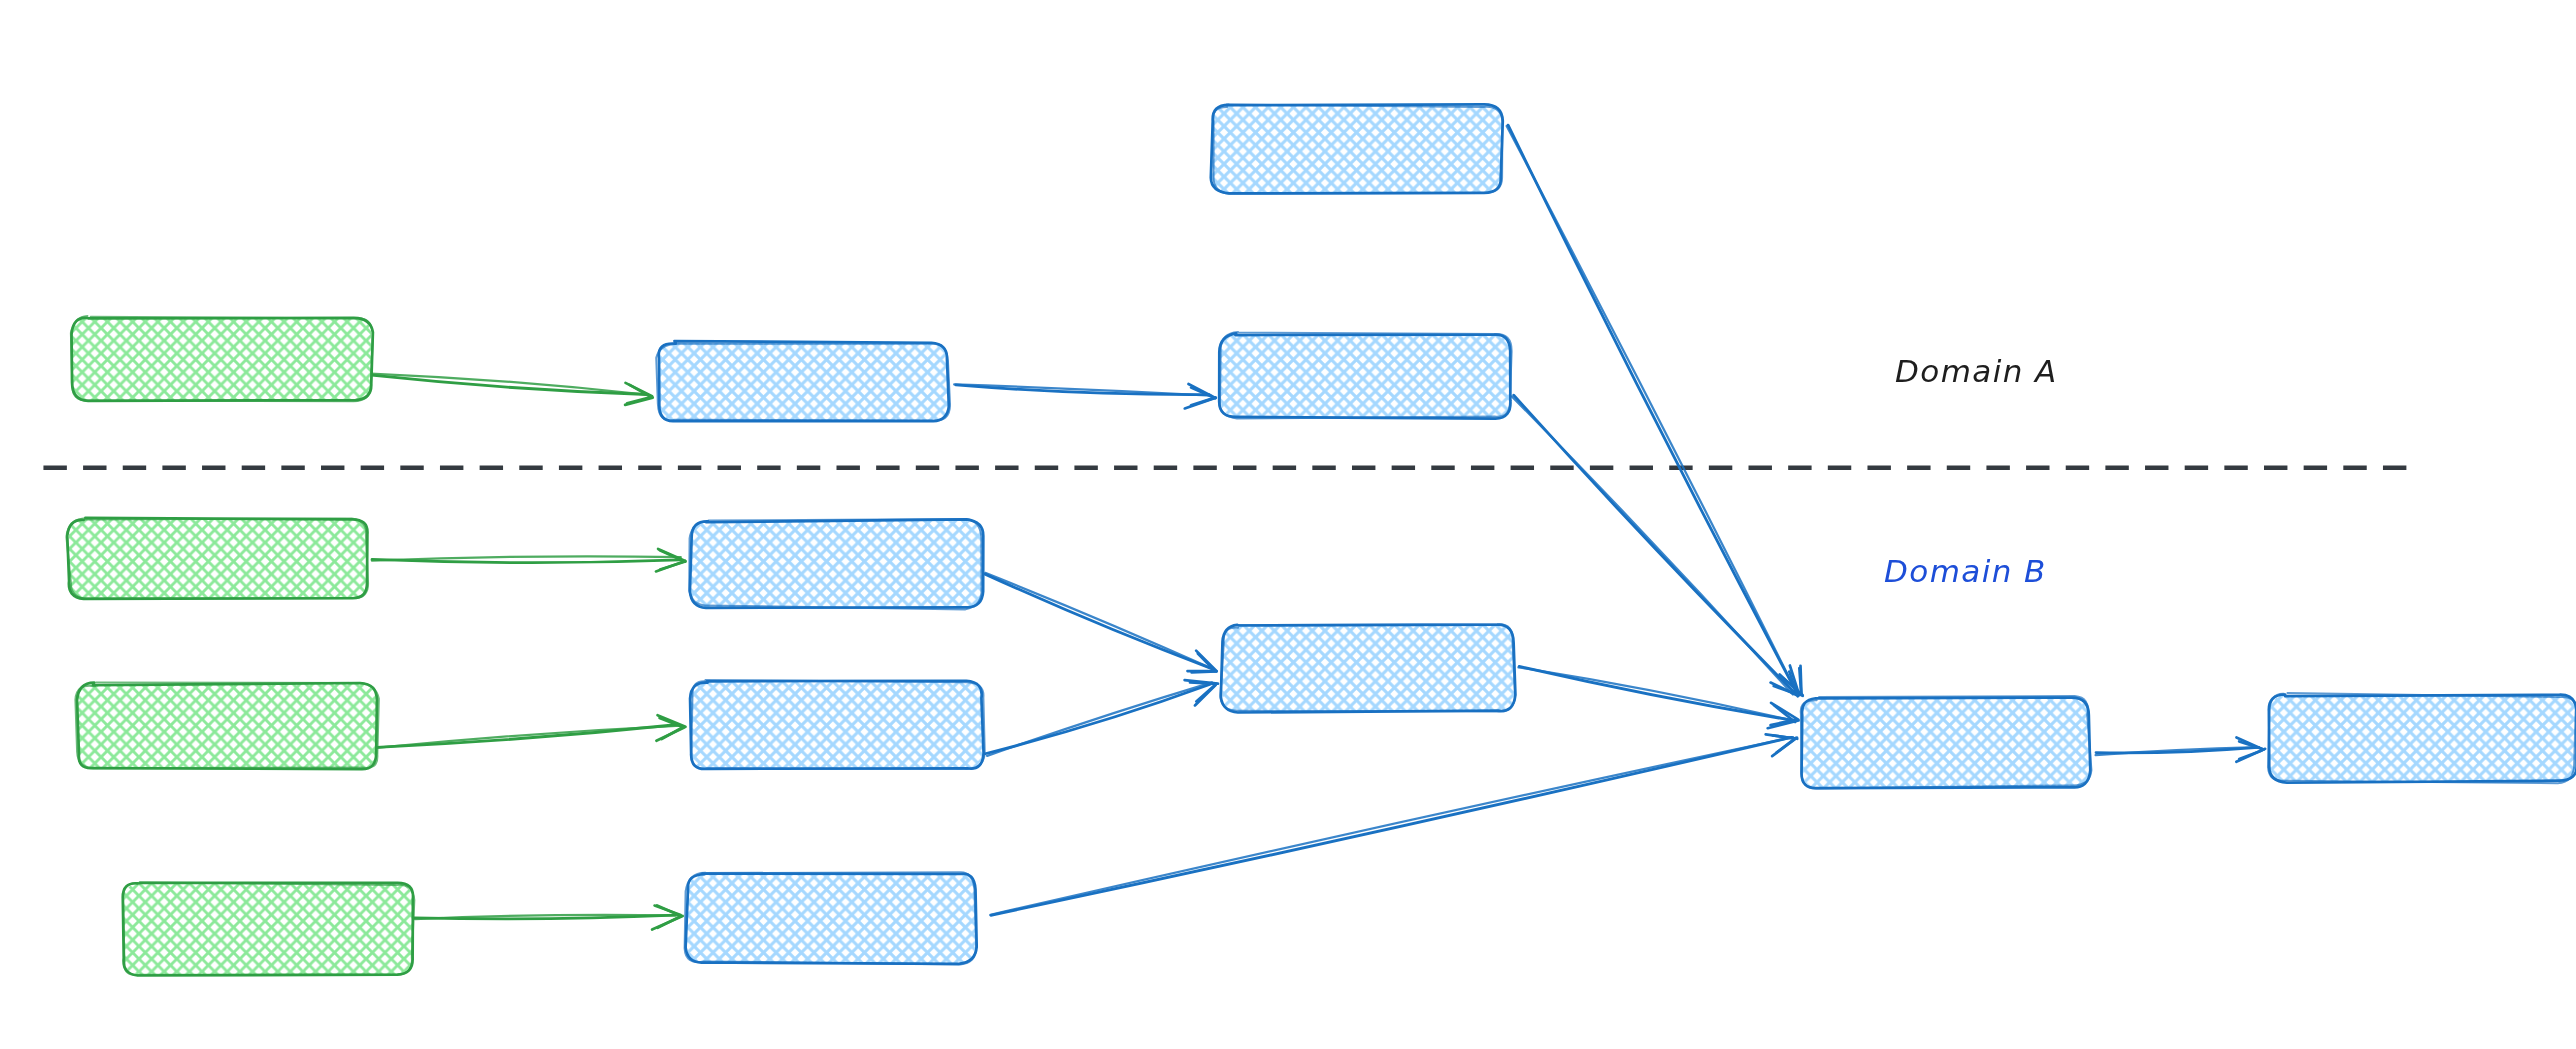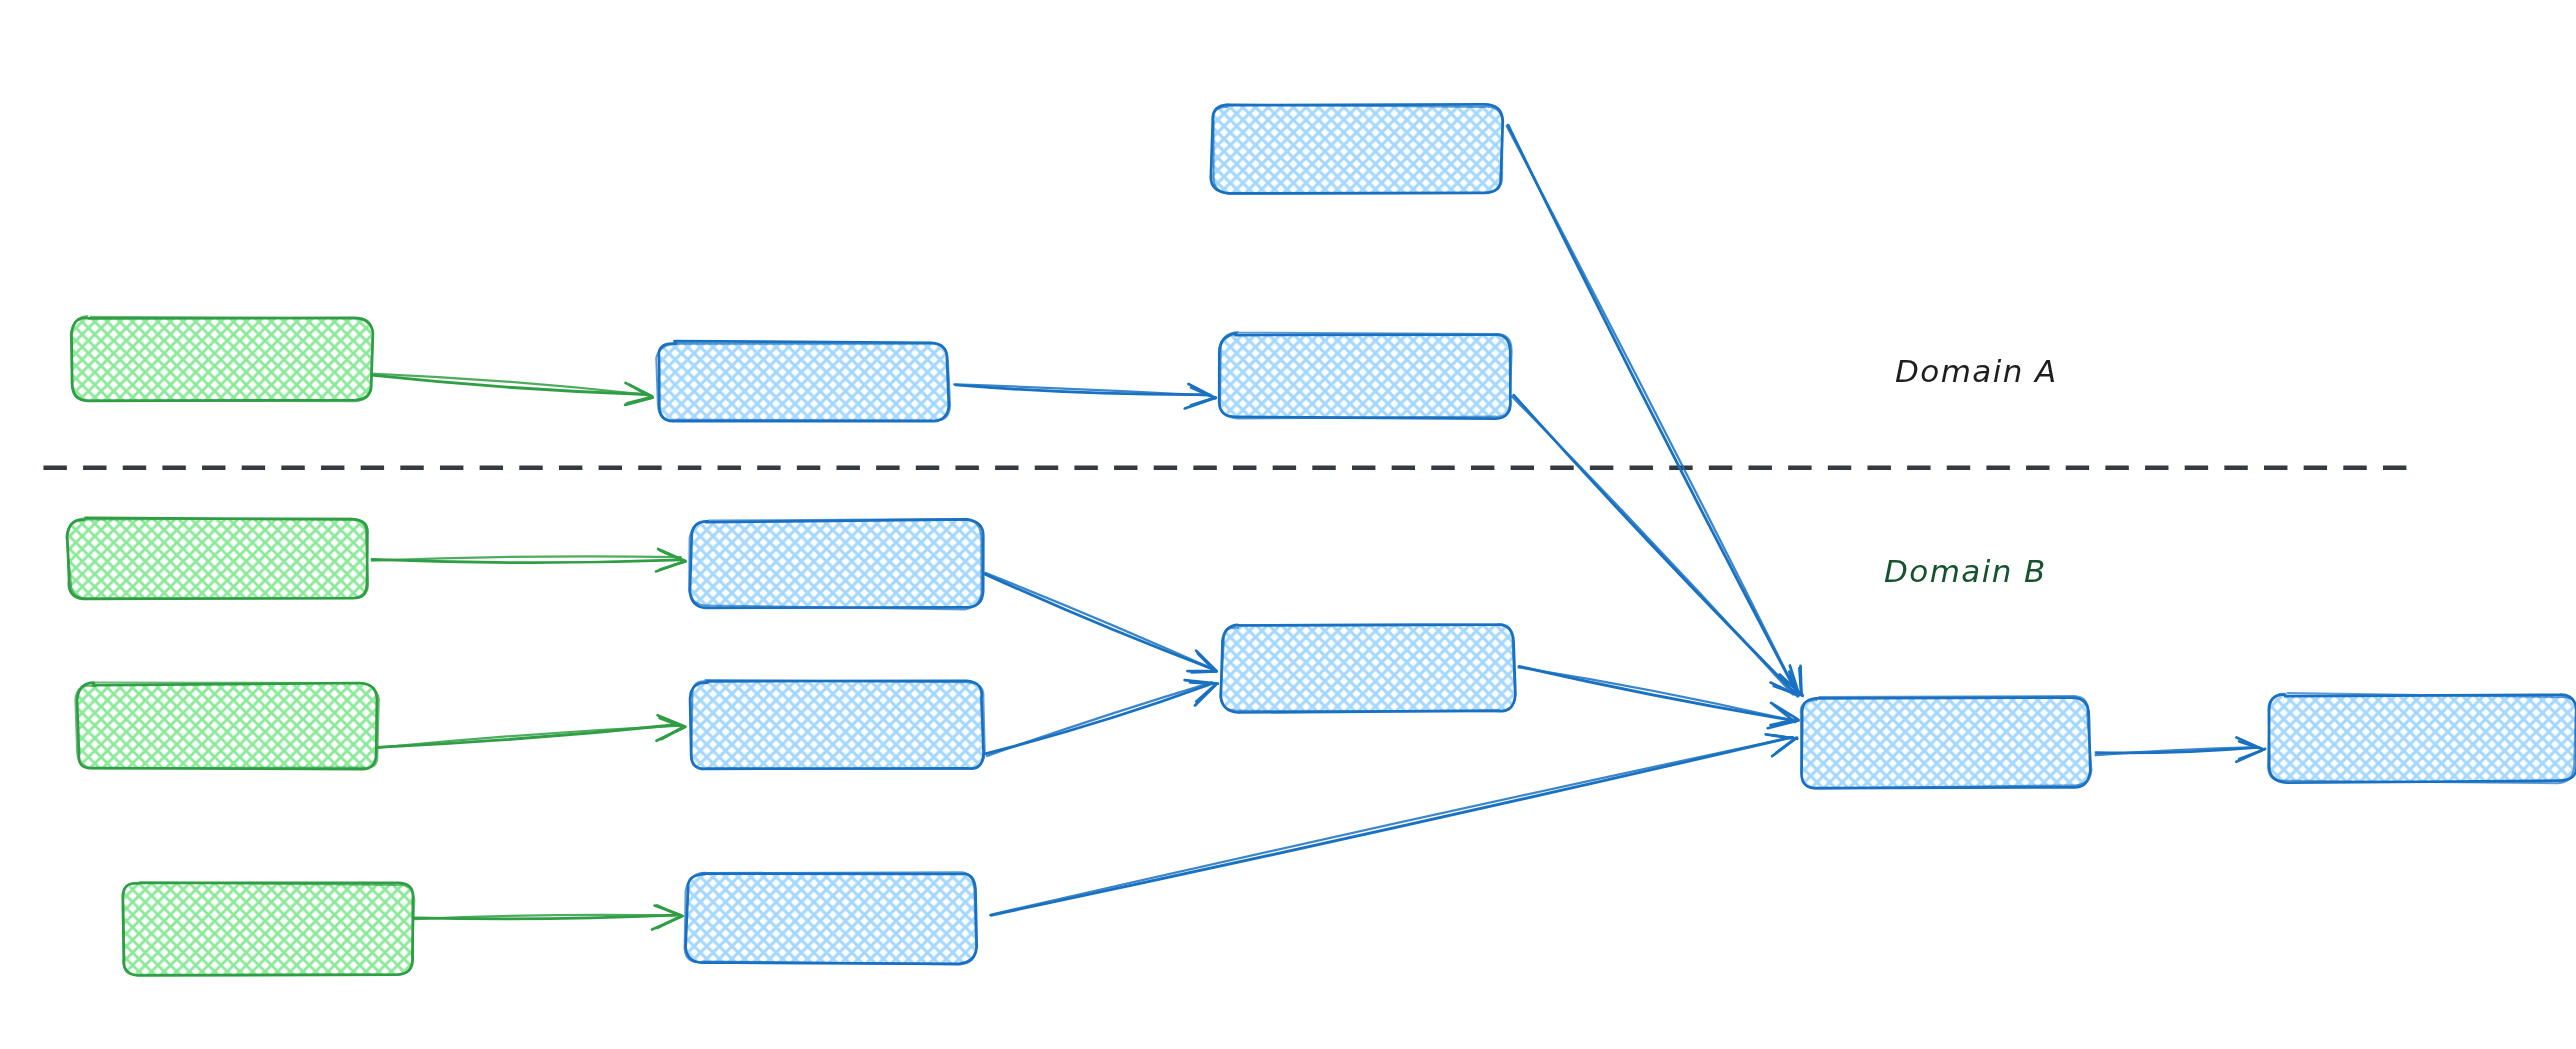--- a/index.html
+++ b/index.html
@@ -268,21 +268,21 @@
           </clipPath>
           <rect x="2518" y="771" width="340" height="96" rx="18" ry="18" fill="url(#hatch-blue)" clip-path="url(#clip-b-end-1)"></rect>
           <path d="M 2535.451333169639 772.4996110536158 L 2840.044437366724 770.8632638029754 Q 2857.937065167725 770.3537251122295 2858.8478514641524 789.3137856803835 L 2858.8650577649473 849.6316166080535 Q 2859.5899376749994 865.9638956181705 2839.9092527642847 866.3128883548081 L 2537.444204452634 868.5719378851354 Q 2517.4636725351215 866.8819405294955 2517.8152759730815 850.3945111446083 L 2517.418396575749 789.1156659848988 Q 2516.478931197524 770.7069762669504 2535.426163075864 770.6492705620825 " stroke="#1971c2" stroke-width="3" fill="none" stroke-linecap="round" stroke-linejoin="round"></path>
           <path d="M 2538.0113728940487 769.0940198558383 L 2840.828092653491 773.5516049047001 Q 2860.1815493438394 772.4491075492464 2857.7709628237412 790.1217411764898 L 2856.2593500442804 846.4600091095083 Q 2856.4905576722695 868.5369880852289 2837.9201191764323 868.9997047497891 L 2534.1761961421 866.3109821246005 Q 2517.748504205048 867.9894611212425 2516.400389620103 851.159955308307 L 2518.0371131051334 789.9188752583228 Q 2518.4669132260606 768.9651619278826 2533.98556221351 769.7709966490977 " stroke="#1971c2" stroke-width="2.2" fill="none" stroke-linecap="round" stroke-linejoin="round" opacity="0.7"></path>
         </g>
       </g>
   </svg>
 
   <div class="domain-label" id="label-domain-a" style="left: 1887px; top: 353px; color: rgb(30, 30, 30); margin-left: 8px;">Domain A</div>
 
-  <div class="domain-label" id="label-domain-b" style="left: 1884px; top: 553px; color: #14532d;">Domain B</div>
+  <div class="domain-label" id="label-domain-b" style="left: 1884px; top: 553px; color: #1d4ed8;">Domain B</div>
 
   <div id="node-hitboxes">
       <div class="node-hit" style="left: 72px; top: 317px; width: 299px; height: 83px;"></div>
       <div class="node-hit" style="left: 658px; top: 343px; width: 290px; height: 79px;"></div>
       <div class="node-hit" style="left: 1220px; top: 334px; width: 290px; height: 83px;"></div>
       <div class="node-hit" style="left: 1211px; top: 105px; width: 290px; height: 87px;"></div>
       <div class="node-hit" style="left: 69px; top: 519px; width: 299px; height: 79px;"></div>
       <div class="node-hit" style="left: 78px; top: 684px; width: 299px; height: 85px;"></div>
       <div class="node-hit" style="left: 123px; top: 883px; width: 290px; height: 92px;"></div>
       <div class="node-hit" style="left: 690px; top: 521px; width: 292px; height: 87px;"></div>

